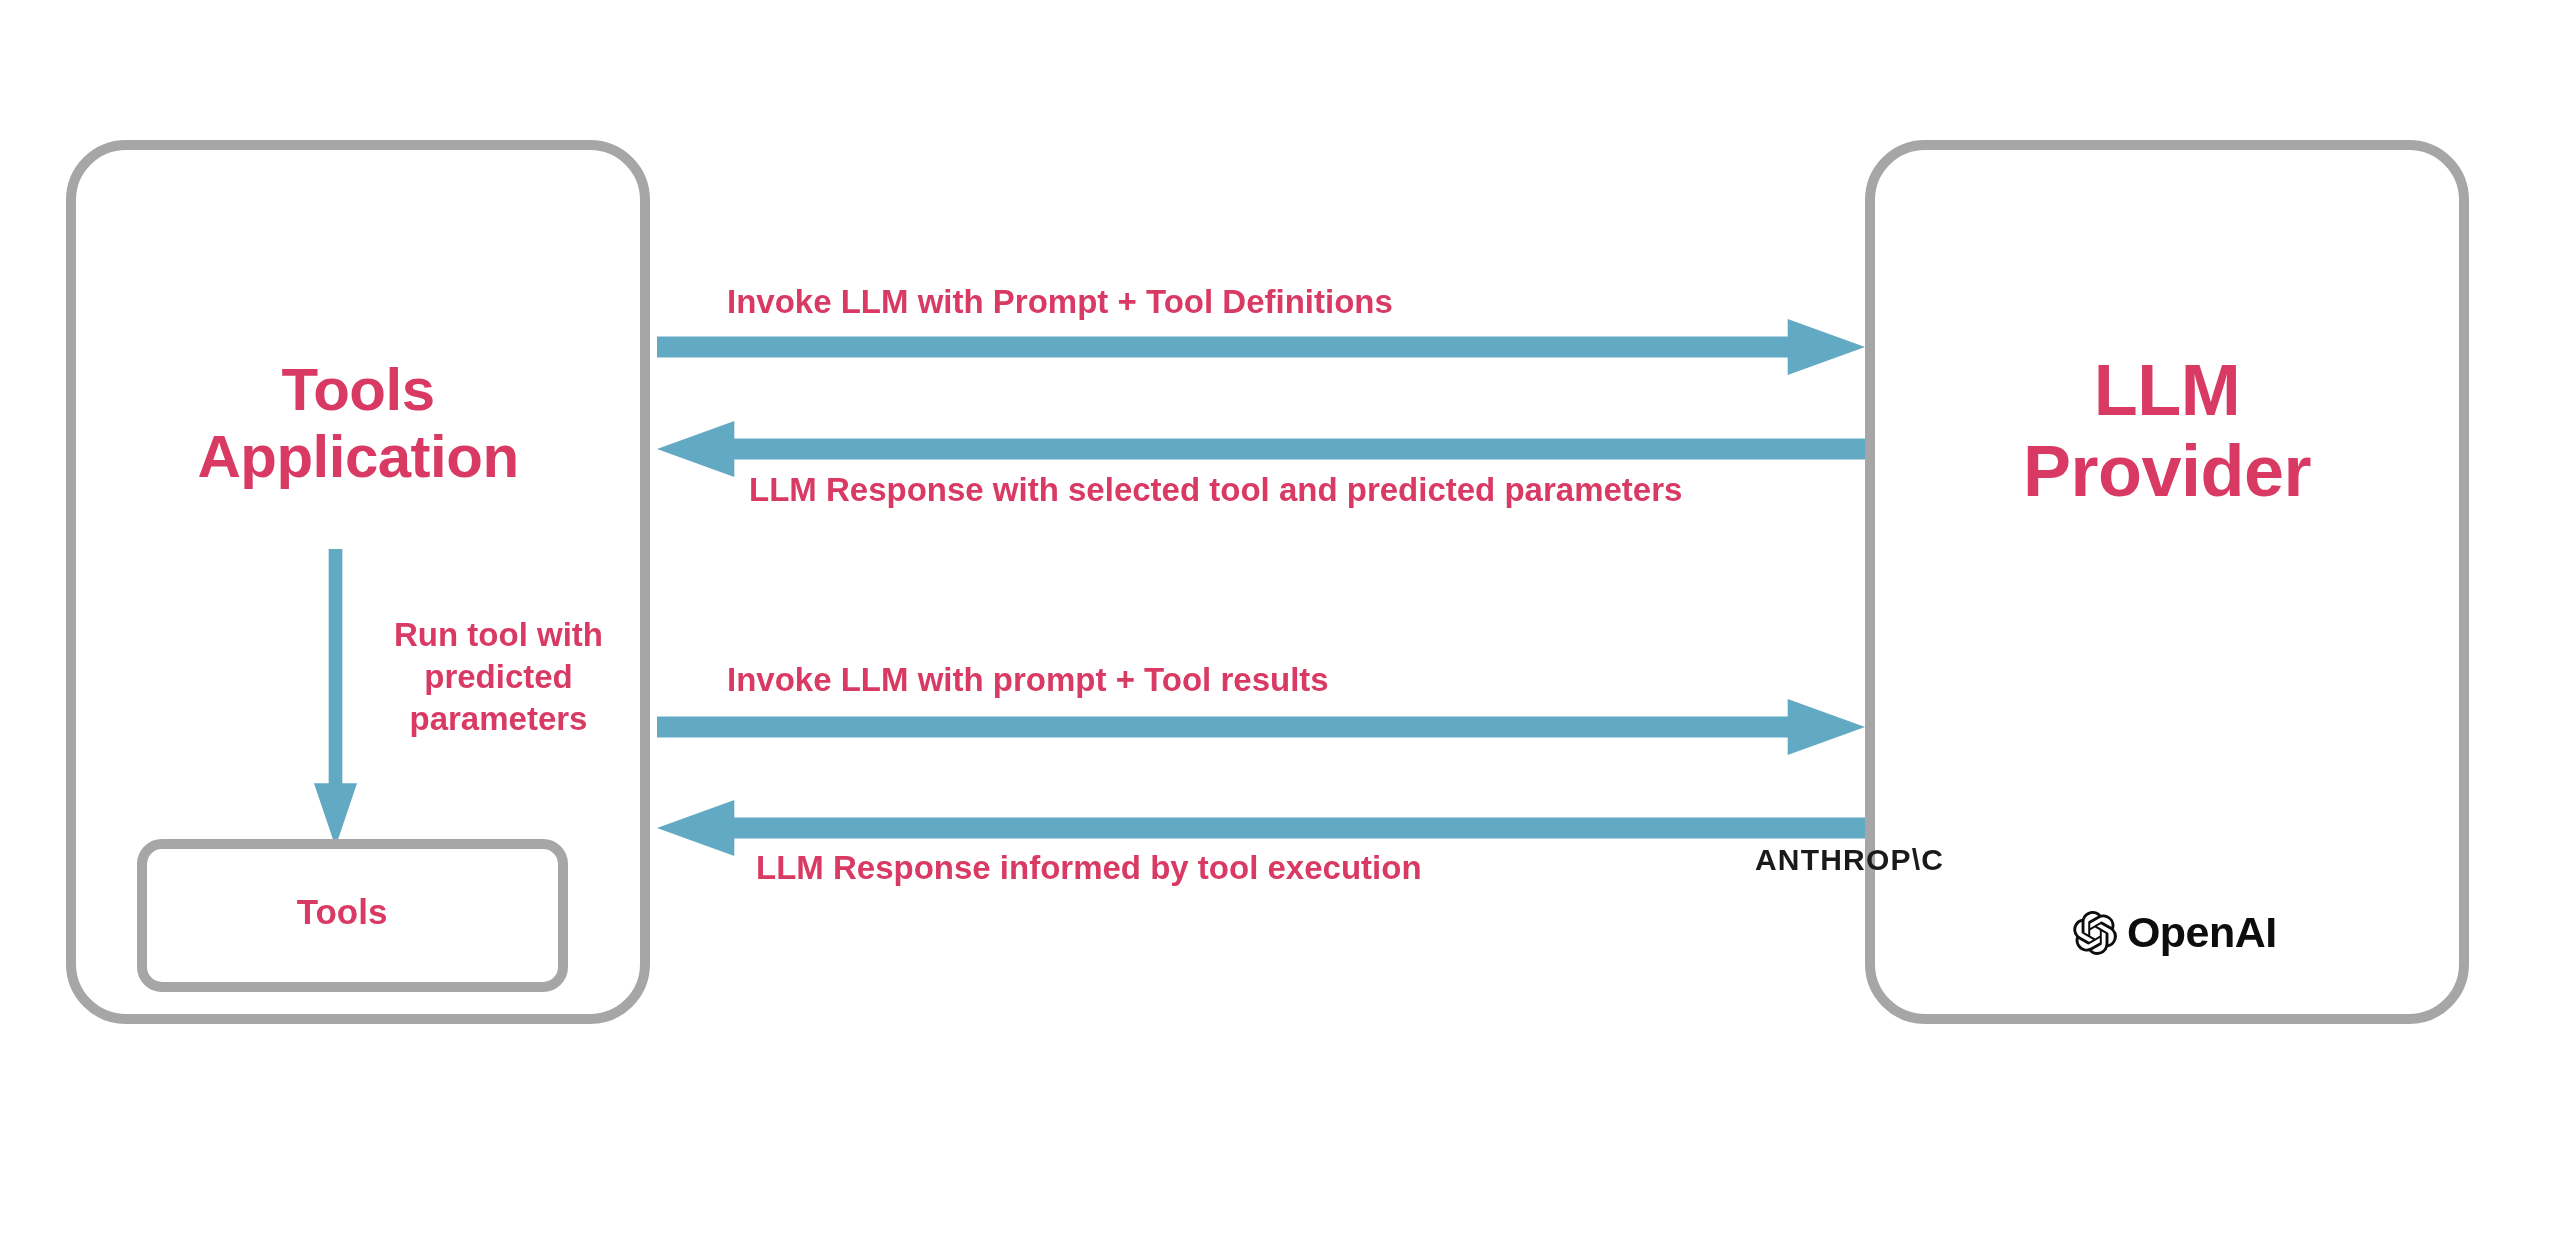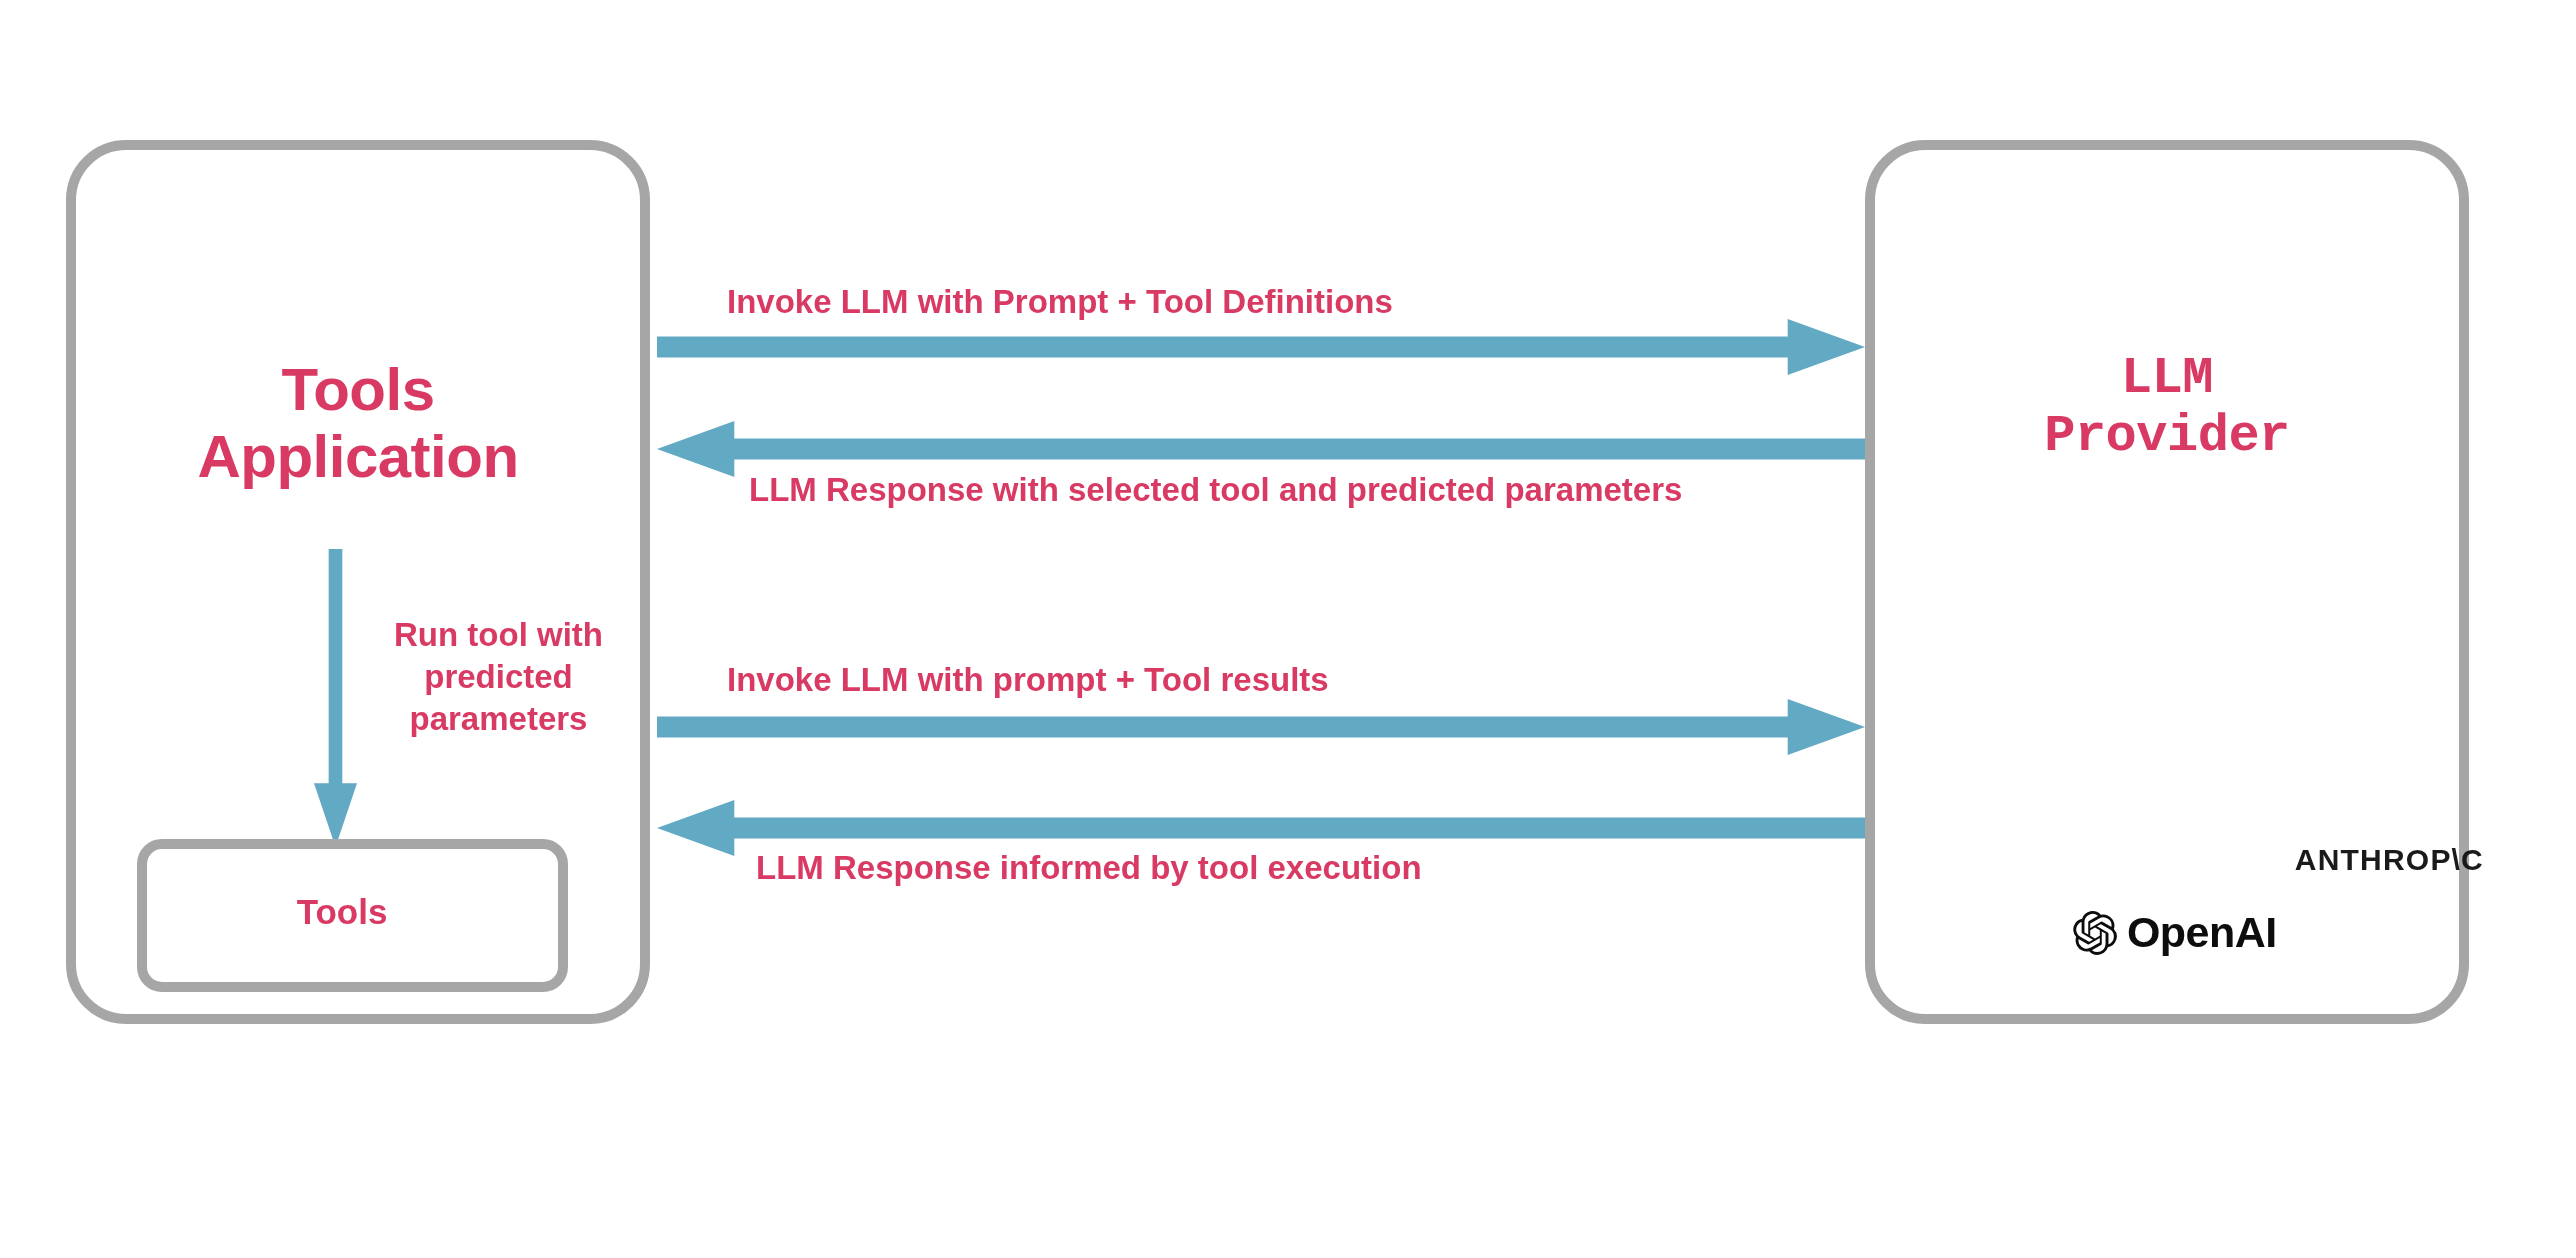--- a/index.html
+++ b/index.html
@@ -65,22 +65,21 @@
   #client-title {
     left: 66px;
     top: 356px;
     width: 584px;
     font-size: 60px;
   }
   #provider-title {
     left: 1865px;
     top: 350px;
     width: 604px;
-    font-size: 52px;
-    font-family: Liberation Mono, monospace;
+    font-size: 72px;
   }
   #tools-label {
     position: absolute;
     left: 137px;
     top: 892px;
     width: 410px;
     text-align: center;
     color: #d93a63;
     font-size: 35px;
     font-weight: 700;
@@ -134,24 +133,24 @@
     font-size: 33px;
     font-weight: 700;
     line-height: 1.28;
     z-index: 5;
     text-align: center;
   }
 
   
   #brand-anthropic {
     position: absolute;
-    left: 1880px;
+    left: 1755px;
     top: 843px;
     width: 604px;
-    text-align: right;
+    text-align: left;
     color: #1a1a1a;
     font-size: 30px;
     font-weight: 700;
     letter-spacing: 1.2px;
     z-index: 5;
   }
   #brand-openai {
     position: absolute;
     left: 1865px;
     top: 908px;

